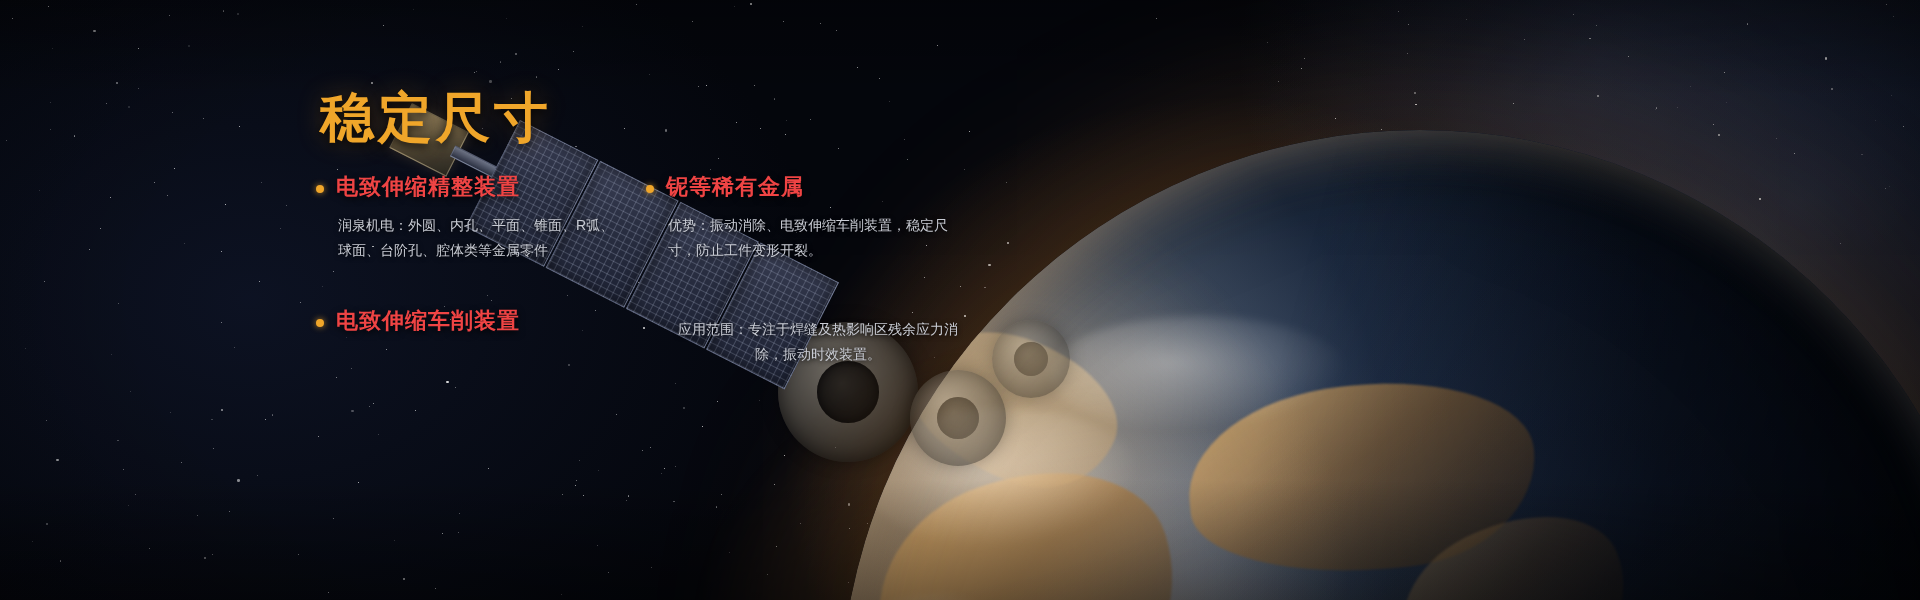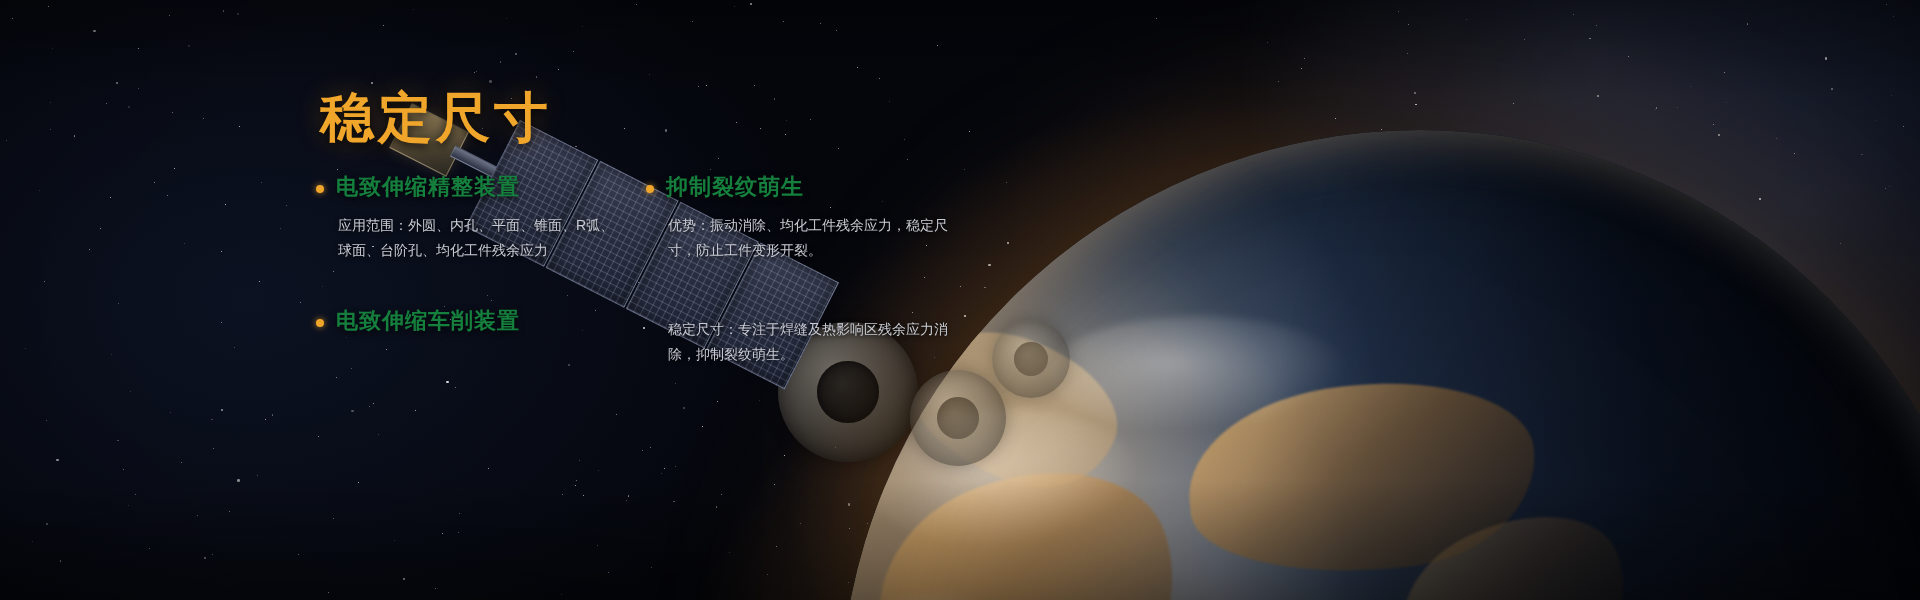--- a/index.html
+++ b/index.html
@@ -162,31 +162,31 @@
   .feat{width:330px;position:relative;}
   .feat.right{width:340px;}
 
   .feat-head{display:flex;align-items:flex-start;}
   .bullet{
     width:8px;height:8px;border-radius:50%;background:#f0a62a;
     margin-top:13px;margin-right:12px;flex:0 0 auto;
     box-shadow:0 0 6px rgba(240,166,42,.75);
   }
   .feat-title{
-    font-size:22px;font-weight:bold;color:#15803d;letter-spacing:1px;
+    font-size:22px;font-weight:bold;color:#ef4444;letter-spacing:1px;
     text-shadow:0 2px 7px rgba(0,0,0,.9);white-space:nowrap;
   }
   .feat-desc{
     margin-top:11px;margin-left:22px;
     font-size:14px;line-height:25px;color:#c9ccd4;
     text-shadow:0 1px 5px rgba(0,0,0,.95);
     width:290px;
   }
   .feat.right .feat-desc{width:300px;}
-  .row2{margin-top:43px;}
+  .row2{margin-top:43px;text-align:center;}
 </style>
 </head>
 <body>
 
 <div id="stage">
   <div class="nebula-base"></div>
   <div class="starfield" id="starfield">
       <i class="star" style="left:265.0px;top:419.3px;width:1px;height:1px;opacity:0.72"></i>
       <i class="star" style="left:1892.5px;top:15.7px;width:1.6px;height:1.6px;opacity:0.45"></i>
       <i class="star" style="left:718.4px;top:157.8px;width:1px;height:1px;opacity:0.57"></i>
@@ -540,39 +540,39 @@
   <div class="brand-title">稳定尺寸</div>
 
   <div class="features">
 
     <div class="feat-row">
       <div class="feat">
         <div class="feat-head">
           <span class="bullet"></span>
           <span class="feat-title">电致伸缩精整装置</span>
         </div>
-        <div class="feat-desc">应用范围：外圆、内孔、平面、锥面、R弧、球面、台阶孔、均化工件残余应力</div>
+        <div class="feat-desc">润泉机电：外圆、内孔、平面、锥面、R弧、球面、台阶孔、腔体类等金属零件</div>
       </div>
 
       <div class="feat right">
         <div class="feat-head">
           <span class="bullet"></span>
-          <span class="feat-title">抑制裂纹萌生</span>
+          <span class="feat-title">铌等稀有金属</span>
         </div>
-        <div class="feat-desc">优势：振动消除、均化工件残余应力，稳定尺寸，防止工件变形开裂。</div>
+        <div class="feat-desc">优势：振动消除、电致伸缩车削装置，稳定尺寸，防止工件变形开裂。</div>
       </div>
     </div>
 
     <div class="feat-row row2">
       <div class="feat">
         <div class="feat-head">
           <span class="bullet"></span>
           <span class="feat-title">电致伸缩车削装置</span>
         </div>
       </div>
 
       <div class="feat right">
-        <div class="feat-desc">稳定尺寸：专注于焊缝及热影响区残余应力消除，抑制裂纹萌生。</div>
+        <div class="feat-desc">应用范围：专注于焊缝及热影响区残余应力消除，振动时效装置。</div>
       </div>
     </div>
 
   </div>
 </div>
 
 </body></html>

